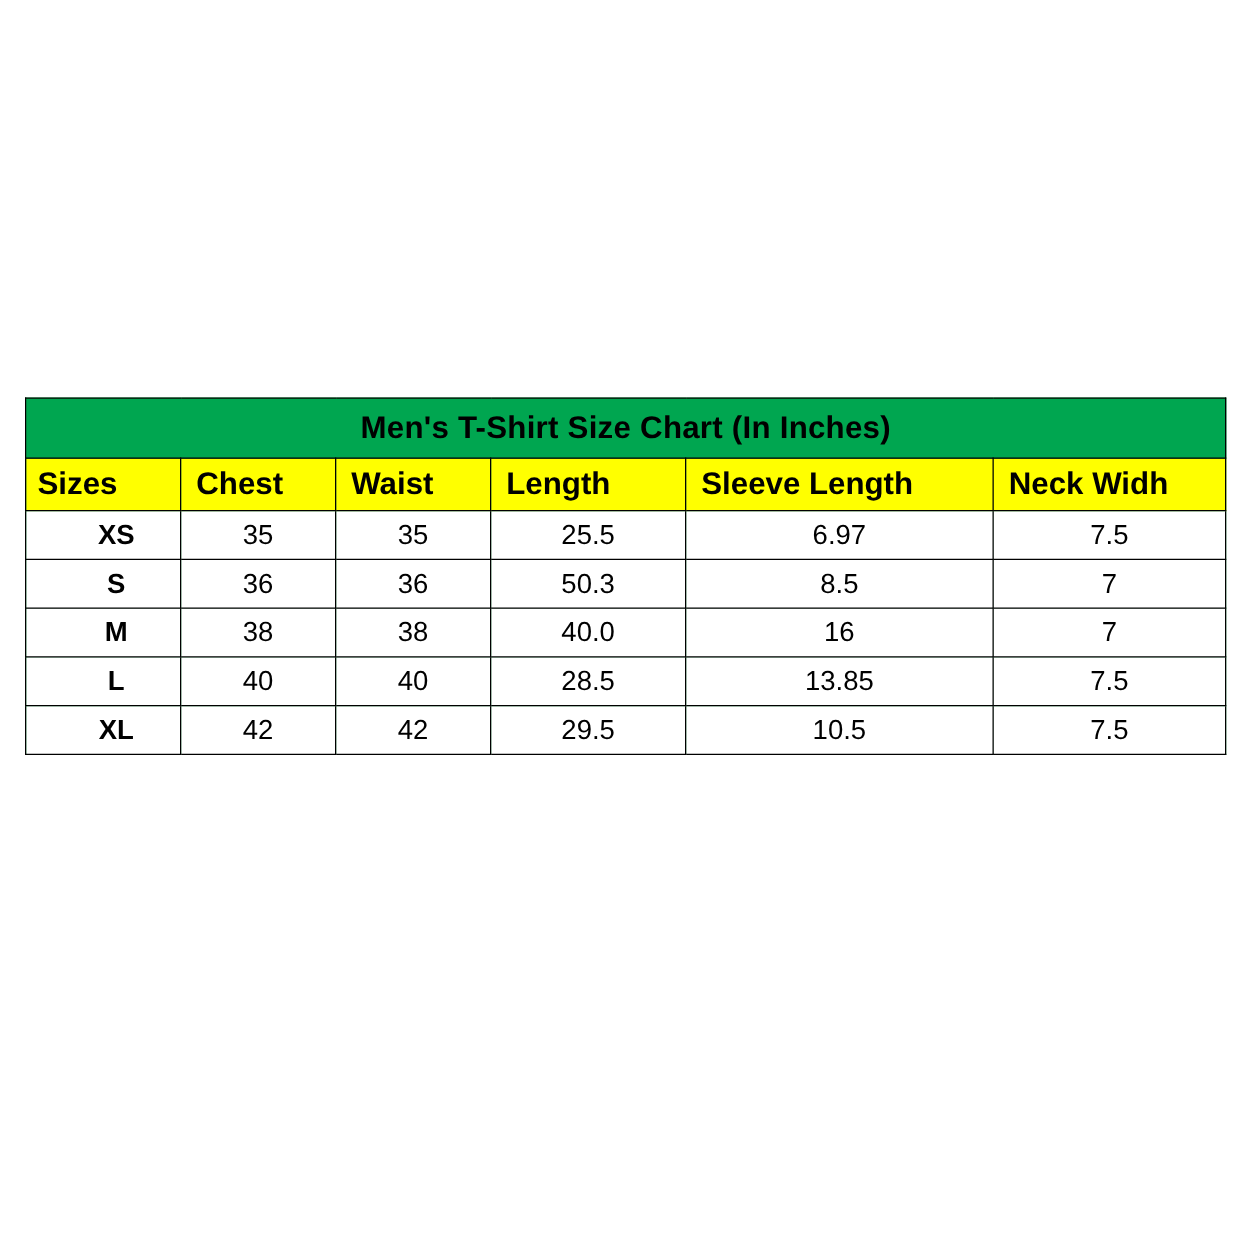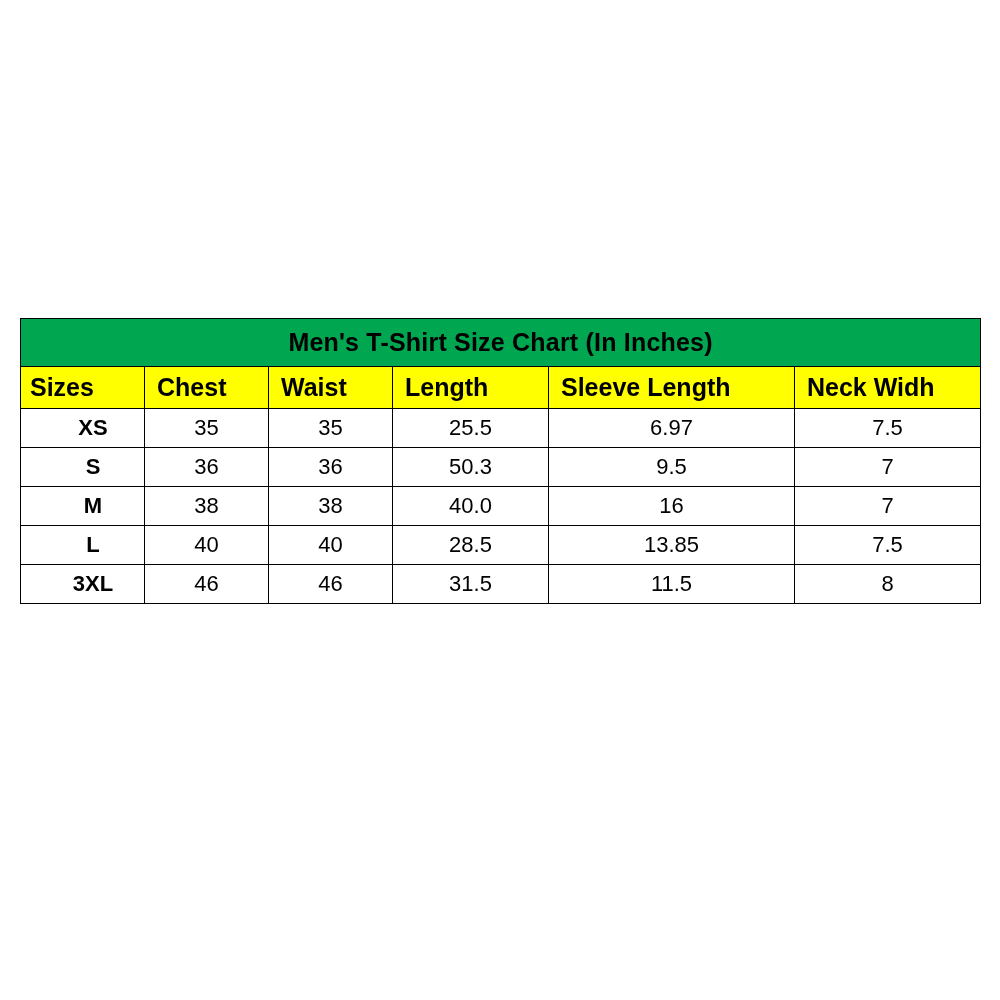--- a/index.html
+++ b/index.html
@@ -125,42 +125,42 @@
         <td class="col-num">35</td>
         <td class="col-num">25.5</td>
         <td class="col-num">6.97</td>
         <td class="col-num">7.5</td>
       </tr>
       <tr class="data-row">
         <td class="col-size">S</td>
         <td class="col-num">36</td>
         <td class="col-num">36</td>
         <td class="col-num">50.3</td>
-        <td class="col-num">9.5</td>
+        <td class="col-num">8.5</td>
         <td class="col-num">7</td>
       </tr>
       <tr class="data-row">
         <td class="col-size">M</td>
         <td class="col-num">38</td>
         <td class="col-num">38</td>
         <td class="col-num">40.0</td>
         <td class="col-num">16</td>
         <td class="col-num">7</td>
       </tr>
       <tr class="data-row">
         <td class="col-size">L</td>
         <td class="col-num">40</td>
         <td class="col-num">40</td>
         <td class="col-num">28.5</td>
         <td class="col-num">13.85</td>
         <td class="col-num">7.5</td>
       </tr>
       <tr class="data-row">
-        <td class="col-size">3XL</td>
-        <td class="col-num">46</td>
-        <td class="col-num">46</td>
-        <td class="col-num">31.5</td>
-        <td class="col-num">11.5</td>
-        <td class="col-num">8</td>
+        <td class="col-size">XL</td>
+        <td class="col-num">42</td>
+        <td class="col-num">42</td>
+        <td class="col-num">29.5</td>
+        <td class="col-num">10.5</td>
+        <td class="col-num">7.5</td>
       </tr>
     </tbody>
   </table>
 </div>
 
 </body></html>

